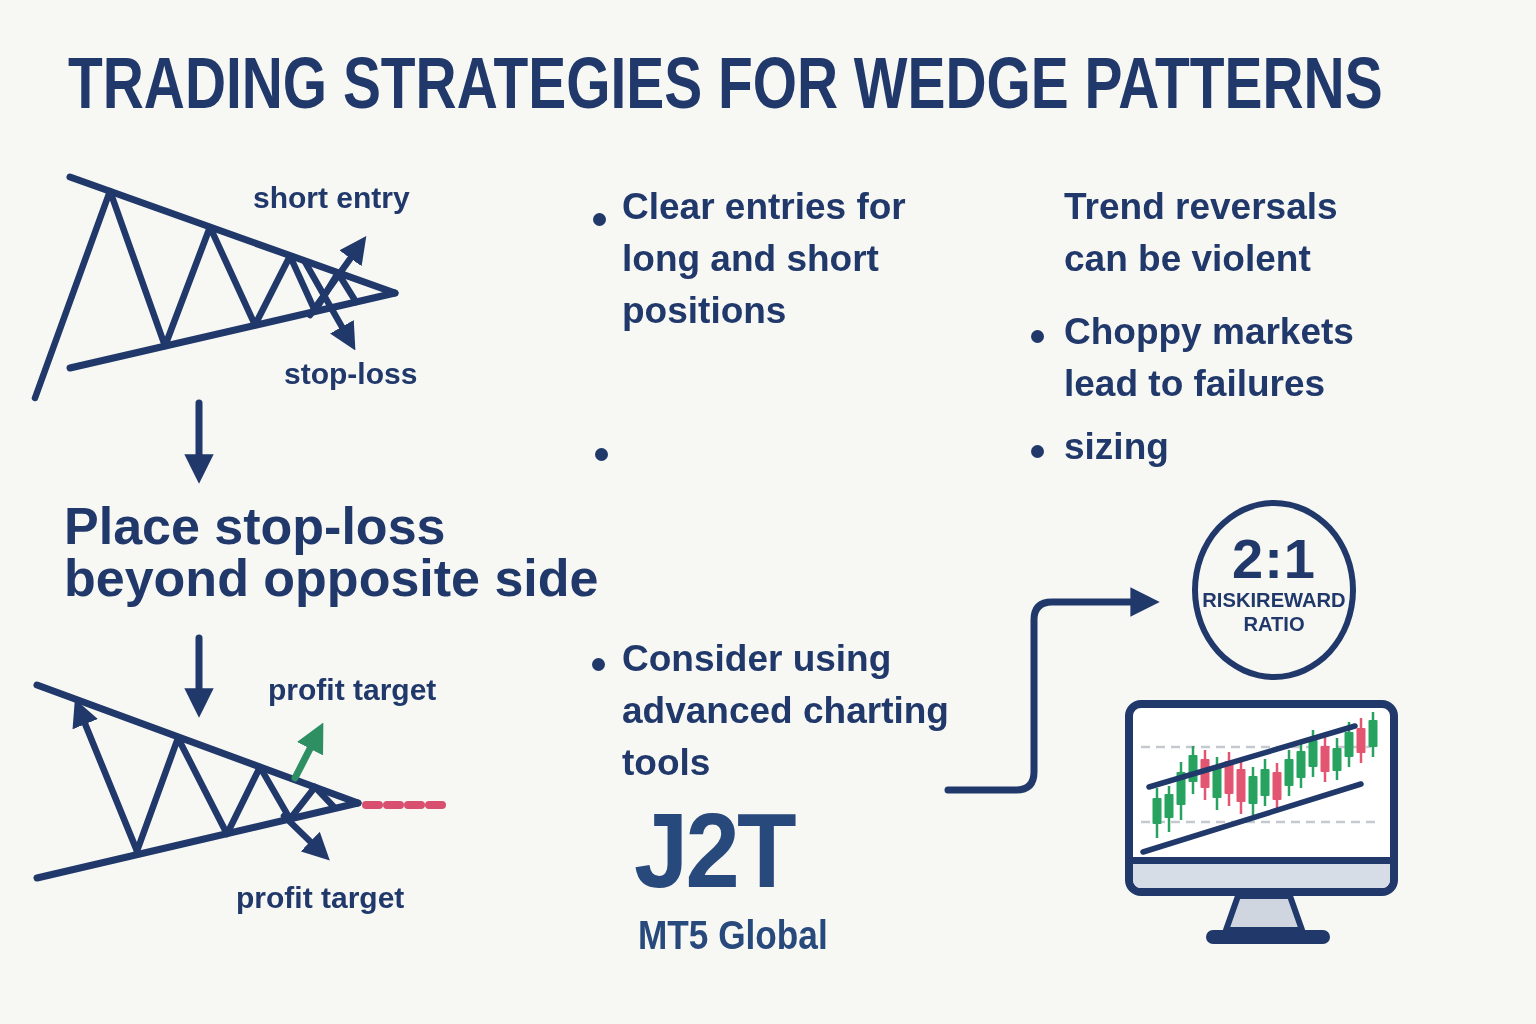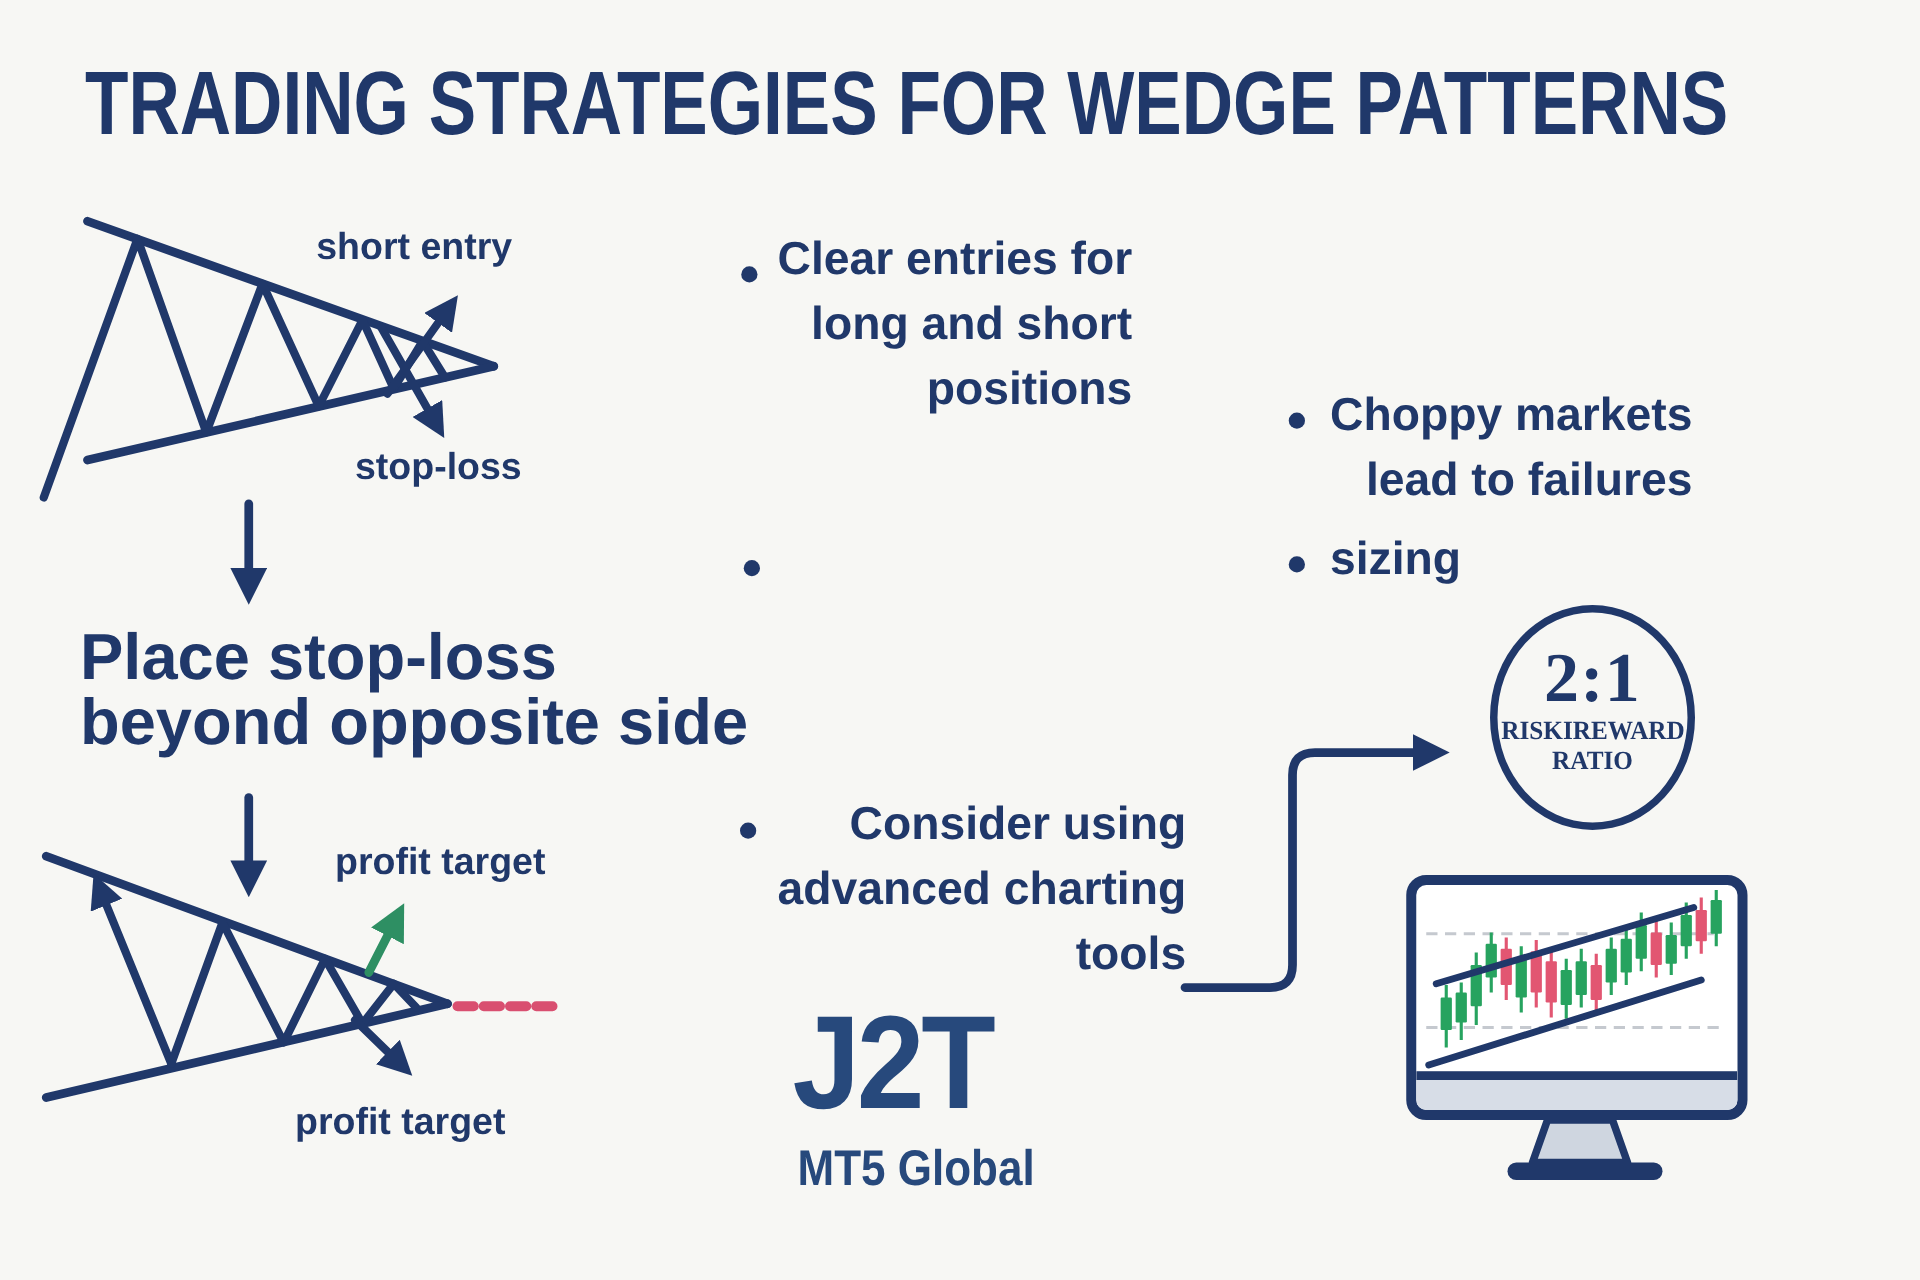--- a/index.html
+++ b/index.html
@@ -9,25 +9,25 @@
   }
   html,body{margin:0;padding:0;}
   body{width:1536px;height:1024px;background:var(--bg);overflow:hidden;
        font-family:"Liberation Sans",sans-serif;}
   #canvas{position:relative;width:1536px;height:1024px;background:var(--bg);}
   svg.overlay{position:absolute;left:0;top:0;width:1536px;height:1024px;z-index:1;}
   .txt{position:absolute;color:var(--navy);font-weight:700;white-space:nowrap;z-index:2;}
   .title{left:68px;top:46px;font-size:72px;line-height:74px;letter-spacing:0px;
          transform:scaleX(0.79);transform-origin:left top;}
   .label36{font-size:30px;line-height:40px;}
-  .item{font-size:37px;line-height:52px;text-align:right;}
+  .item{font-size:37px;line-height:52px;}
   .note{font-size:52px;line-height:52px;}
   .dot{position:absolute;width:13px;height:13px;border-radius:50%;background:var(--navy);z-index:2;}
-  .badge{position:absolute;left:1192px;top:484px;width:164px;height:180px;border:6px solid var(--navy);
-         border-radius:50%;box-sizing:border-box;z-index:2;text-align:center;color:var(--navy);font-family:Liberation Serif, serif;}
+  .badge{position:absolute;left:1192px;top:500px;width:164px;height:180px;border:6px solid var(--navy);
+         border-radius:50%;box-sizing:border-box;z-index:2;text-align:center;color:var(--navy);}
   .badge .ratio{font-size:56px;font-weight:700;line-height:58px;margin-top:24px;letter-spacing:1px;}
   .badge .small{font-size:21px;font-weight:700;line-height:24px;letter-spacing:0px;transform:scaleX(0.96);}
   .logo{left:634px;top:796px;font-size:106px;line-height:108px;letter-spacing:-3px;color:var(--logo);
         transform:scaleX(0.92);transform-origin:left top;}
   .logo-sub{left:638px;top:912px;font-size:40px;line-height:46px;color:var(--logo);
             transform:scaleX(0.88);transform-origin:left top;}
   .monitor{position:absolute;left:1125px;top:700px;width:273px;height:196px;box-sizing:border-box;
            border:8px solid var(--navy);border-radius:16px;background:var(--screen);z-index:2;overflow:hidden;}
   .monitor .bezel{position:absolute;left:0;right:0;bottom:0;height:24px;background:var(--gray-bezel);
                   border-top:7px solid var(--navy);}
@@ -100,20 +100,24 @@
   <span class="dot" style="left:592px;top:658px"></span>
   <div class="txt item" style="left:622px;top:633px">
     <div>Consider using</div>
     <div>advanced charting</div>
     <div>tools</div>
   </div>
 
   <div class="txt logo">J2T</div>
   <div class="txt logo-sub">MT5 Global</div>
 
+  <div class="txt item" style="left:1064px;top:181px">
+    <div>Trend reversals</div>
+    <div>can be violent</div>
+  </div>
 
   <span class="dot" style="left:1031px;top:330px"></span>
   <div class="txt item" style="left:1064px;top:306px">
     <div>Choppy markets</div>
     <div>lead to failures</div>
   </div>
 
   <span class="dot" style="left:1031px;top:445px"></span>
   <div class="txt item" style="left:1064px;top:421px">
     <div>sizing</div>

